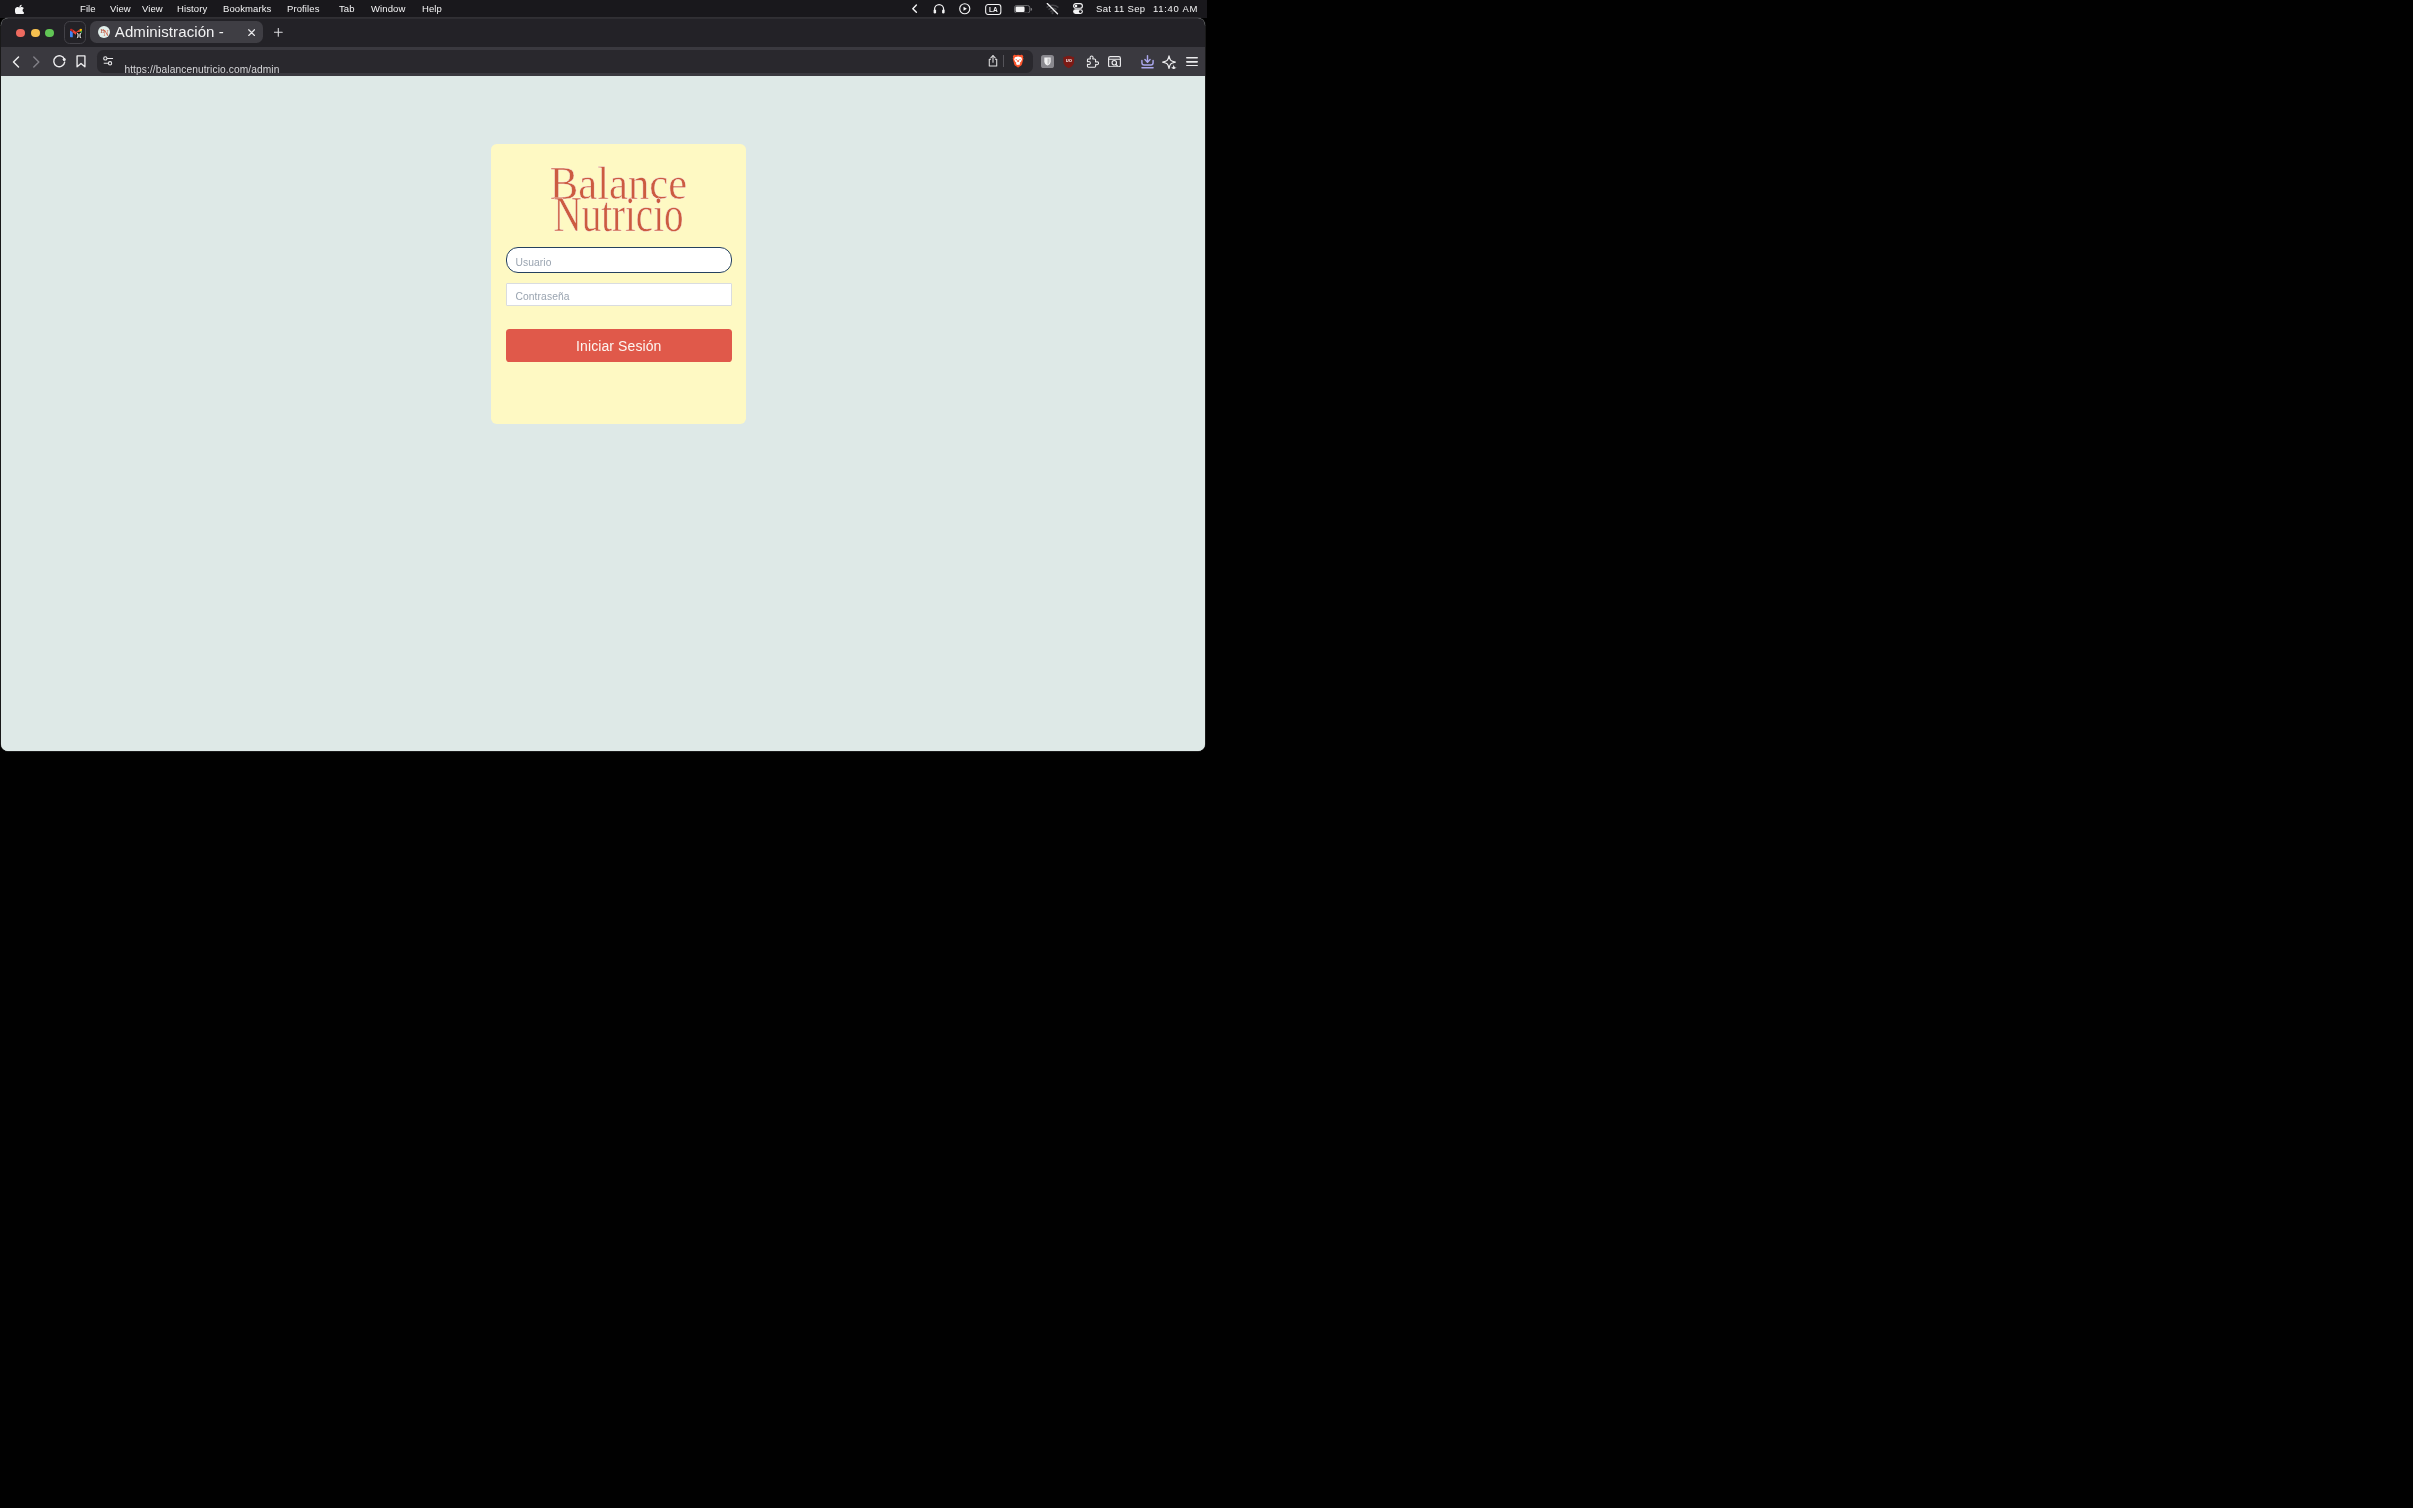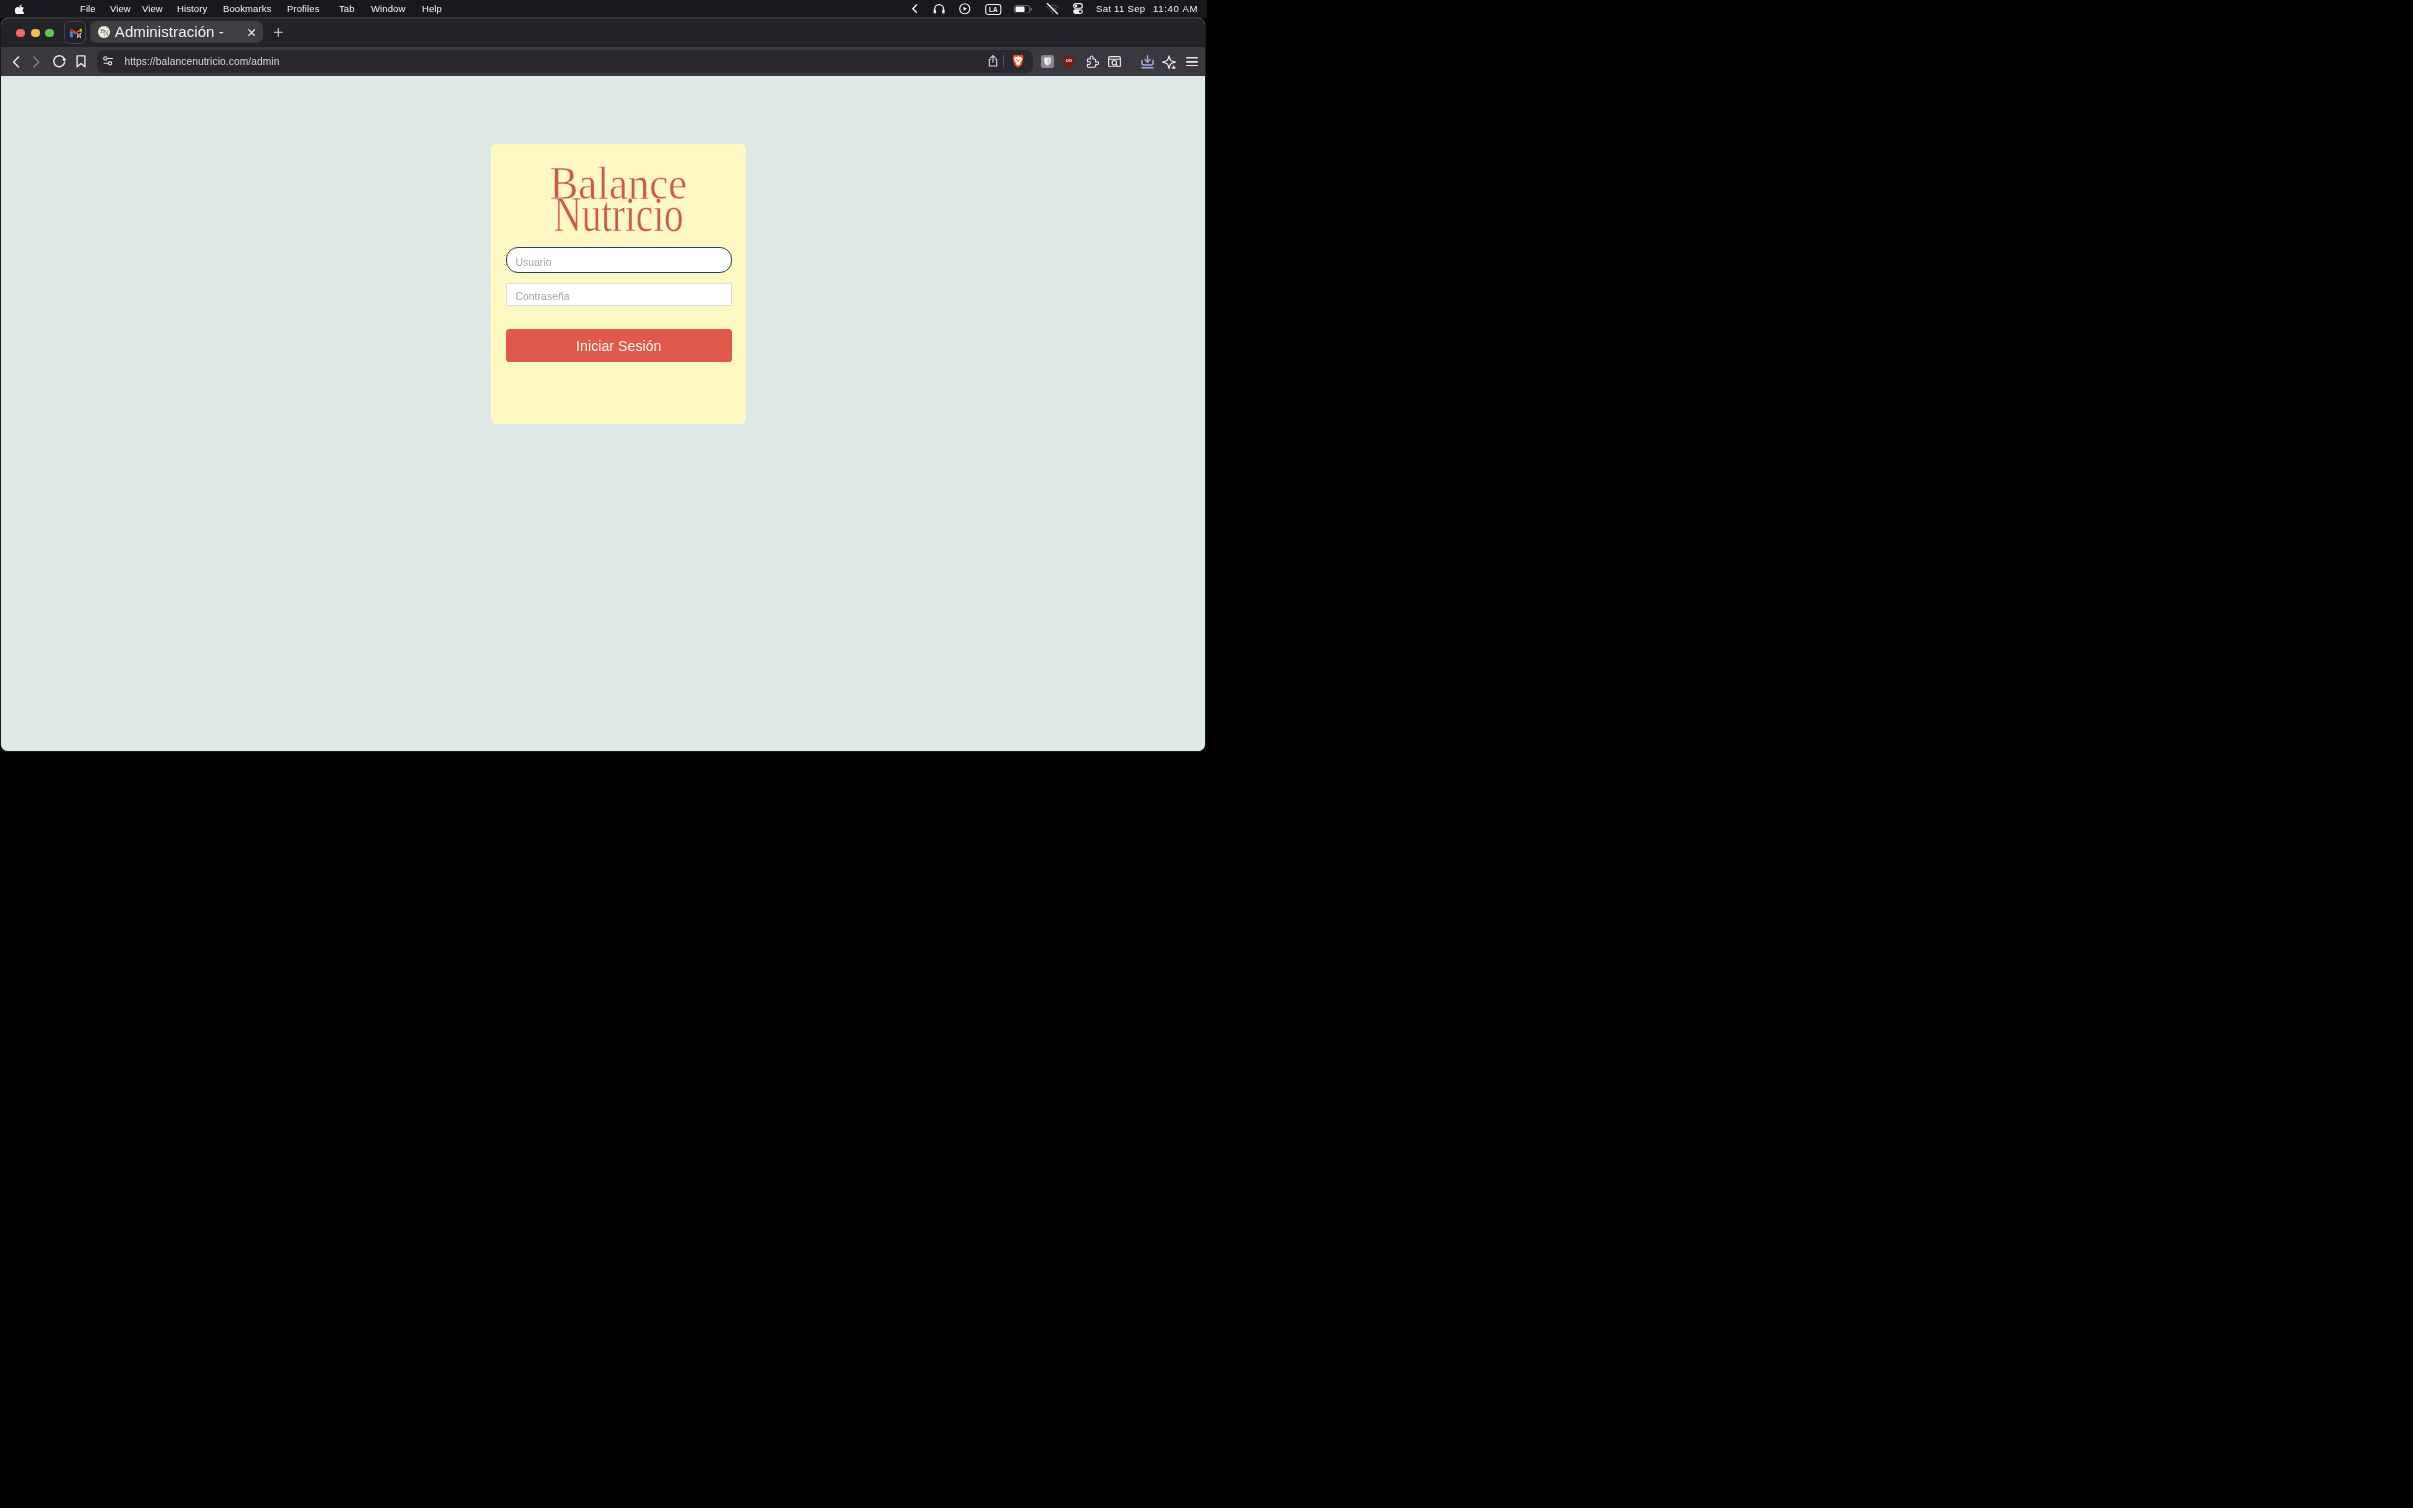--- a/index.html
+++ b/index.html
@@ -26,21 +26,21 @@
 
 
 #activetab { position:absolute; left:89px; top:3.2px; width:173px; height:22px; background:#3f3e44; border-radius:6.5px; }
 #favicon { position:absolute; left:7.5px; top:5.2px; width:11.8px; height:11.8px; border-radius:50%; background:#e1eeea; overflow:hidden; }
 #favicon .fb { position:absolute; left:2.4px; top:0.6px; font-family:"Liberation Serif",serif; font-size:6.8px; color:#b3503e; }
 #favicon .fn { position:absolute; left:5.4px; top:2.8px; font-family:"Liberation Serif",serif; font-size:7.5px; color:#d2573c; }
 #tabtitle { position:absolute; left:24.4px; top:0; line-height:22px; font-size:15px; color:#f2f2f3; letter-spacing:0.1px; }
 
 
 #urlfield { position:absolute; left:96px; top:2.6px; width:936px; height:23px; background:#29282d; border-radius:6.5px; }
-#urltext { position:absolute; left:27px; top:0; line-height:23px; font-size:10.2px; color:#d8d8db; letter-spacing:0.1px; }
+#urltext { position:absolute; left:27px; top:8px; line-height:23px; font-size:10.2px; color:#d8d8db; letter-spacing:0.1px; }
 
 
 #card { position:absolute; left:490px; top:68px; width:255px; height:280px; background:#fef9c3; border-radius:5.7px; }
 .logoline { position:absolute; width:100%; text-align:center; font-family:"Liberation Serif", serif; color:#cc5b40; -webkit-text-stroke:0.5px #fcf3e6; }
 #usuario { position:absolute; left:14.4px; top:103px; width:226px; height:26px; background:#fff; border:1.1px solid #25415f; border-radius:12px; }
 #contra  { position:absolute; left:14.4px; top:139px;  width:226px; height:23px; background:#fff; border:0.7px solid #d9dce0; border-radius:1px; }
 #usuario .ph, #contra .ph { position:absolute; left:8.6px; top:0; height:100%; display:flex; align-items:center; padding-top:4.3px; font-size:10.3px; color:#9aa4b0; letter-spacing:0.1px; }
 #loginbtn { position:absolute; left:14.4px; top:177px; width:226px; height:33px; background:#e0594a; border-radius:3.6px; color:#fdf6f1; font-size:14px; display:flex; align-items:center; justify-content:center; letter-spacing:0.1px;margin-top:8px; }
 </style>
 </head>

